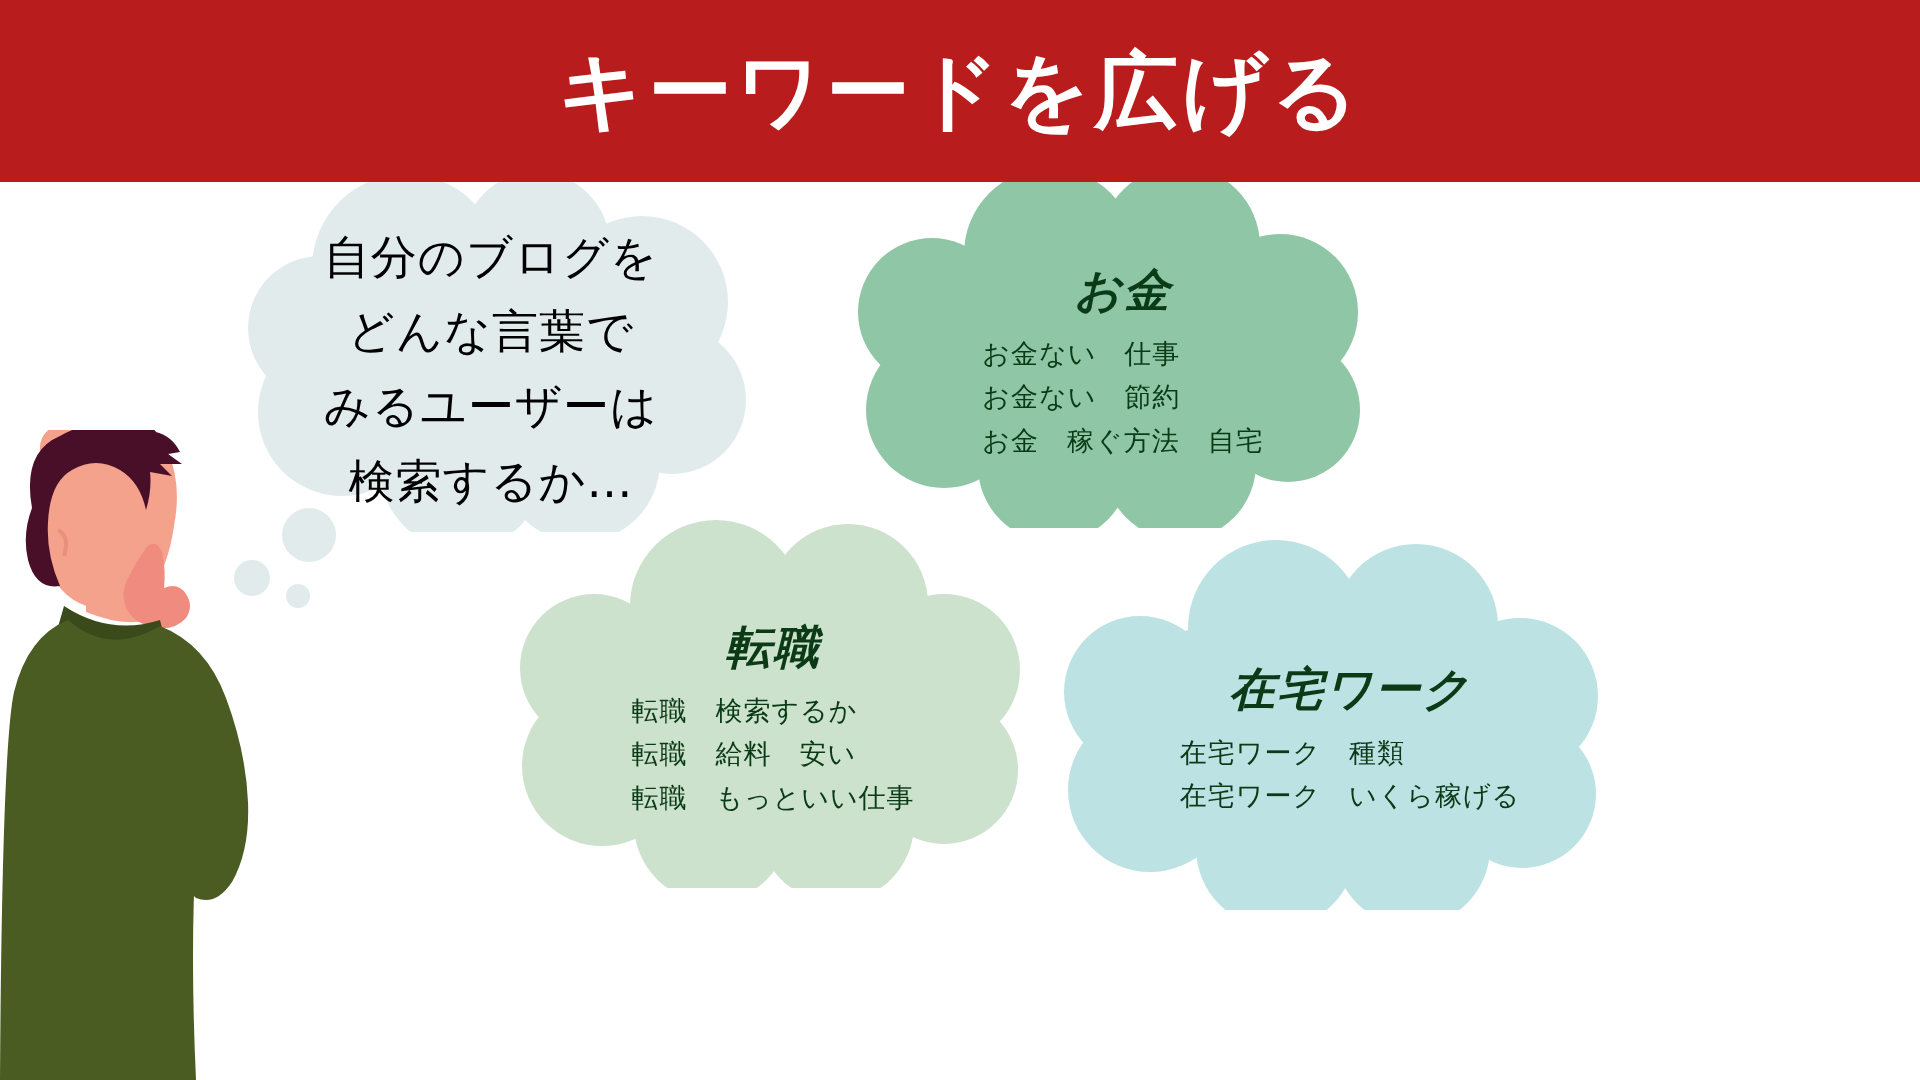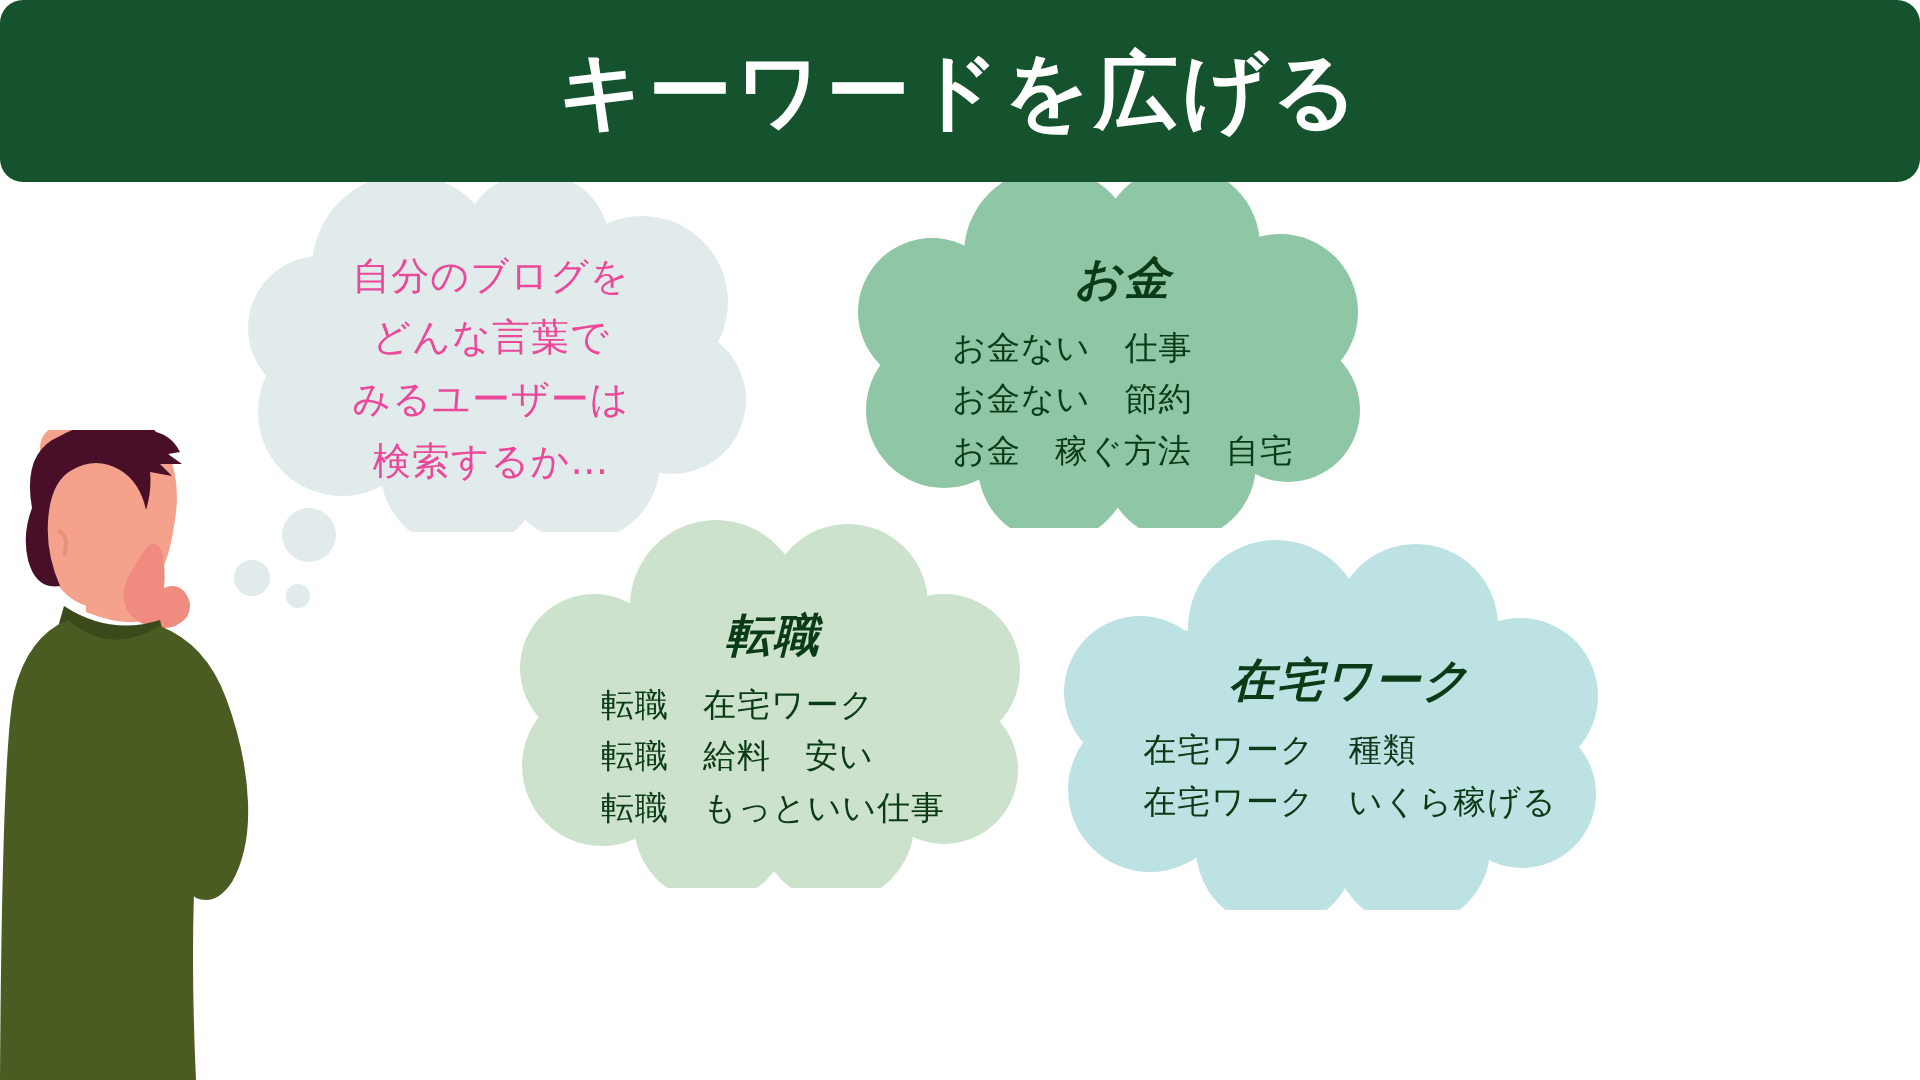--- a/index.html
+++ b/index.html
@@ -22,26 +22,25 @@
     overflow: hidden;
   }
 
   
   #header-banner {
     position: absolute;
     left: 0;
     top: 0;
     width: 1920px;
     height: 182px;
-    background: #14532d;
+    background: #b91c1c;
     display: flex;
     align-items: center;
     justify-content: center;
     z-index: 5;
-    border-radius: 23px;
   }
   #page-title {
     color: #ffffff;
     font-size: 84px;
     font-weight: 700;
     letter-spacing: 4px;
     line-height: 1;
     white-space: nowrap;
     font-family: "DejaVu Sans", "Liberation Sans", sans-serif;
   }
@@ -79,36 +78,36 @@
     font-family: "DejaVu Sans", "Liberation Sans", sans-serif;
     color: #0b3a16;
     font-style: italic;
   }
   .cloud-lines {
     display: flex;
     flex-direction: column;
     gap: 6px;
   }
   .cloud-line {
-    font-size: 33px;
+    font-size: 27px;
     line-height: 1.38;
     letter-spacing: 1px;
     white-space: nowrap;
     color: #0b3a16;
-    font-family: Liberation Serif, serif;
+    font-family: Liberation Mono, monospace;
   }
 
   
   .think-line {
-    font-size: 38px;
+    font-size: 46px;
     line-height: 1.62;
     letter-spacing: 1px;
     white-space: nowrap;
     text-align: center;
-    color: #ec4899;
+    color: #000000;
     font-family: "DejaVu Sans", "Liberation Sans", sans-serif;
   }
 
   
   #cloud-thought   { left: 236px;  top: 172px; width: 510px;  height: 360px; }
   #cloud-thought .cloud-content { padding-top: 34px; }
 
   #cloud-money     { left: 840px;  top: 168px; width: 520px;  height: 360px; }
   #cloud-money .cloud-content { padding-top: 26px; padding-left: 46px; }
 
@@ -244,21 +243,21 @@
         <circle cx="336" cy="306" r="78"></circle>
         <circle cx="212" cy="306" r="78"></circle>
         <circle cx="102" cy="248" r="80"></circle>
         <circle cx="94" cy="150" r="74"></circle>
         <rect x="94" y="88" width="350" height="216" rx="64"></rect>
       </g>
     </svg>
     <div class="cloud-content">
       <div class="cloud-title">転職</div>
       <div class="cloud-lines">
-        <div class="cloud-line">転職　在宅ワーク</div>
+        <div class="cloud-line">転職　検索するか</div>
         <div class="cloud-line">転職　給料　安い</div>
         <div class="cloud-line">転職　もっといい仕事</div>
       </div>
     </div>
   </div>
 
   <div id="cloud-remote" class="cloud-wrap">
     <svg class="cloud-svg" viewBox="0 0 560 370" preserveAspectRatio="none" xmlns="http://www.w3.org/2000/svg">
       <g fill="#bde2e4">
         <circle cx="236" cy="88" r="88"></circle>

